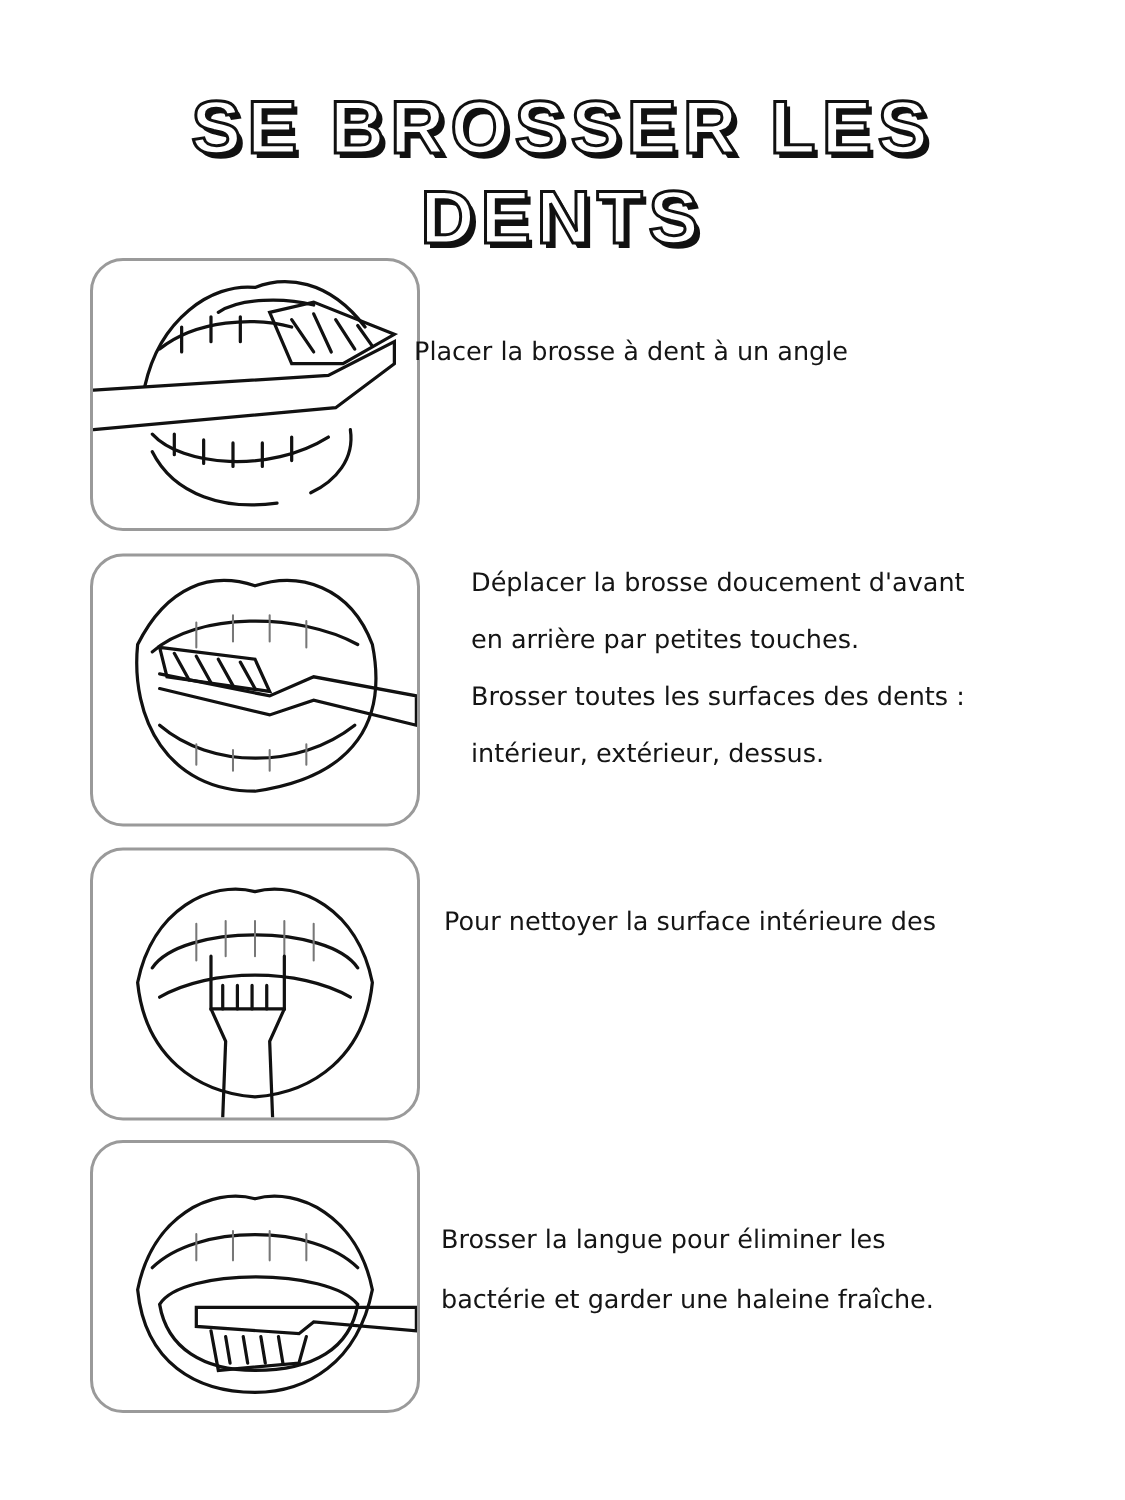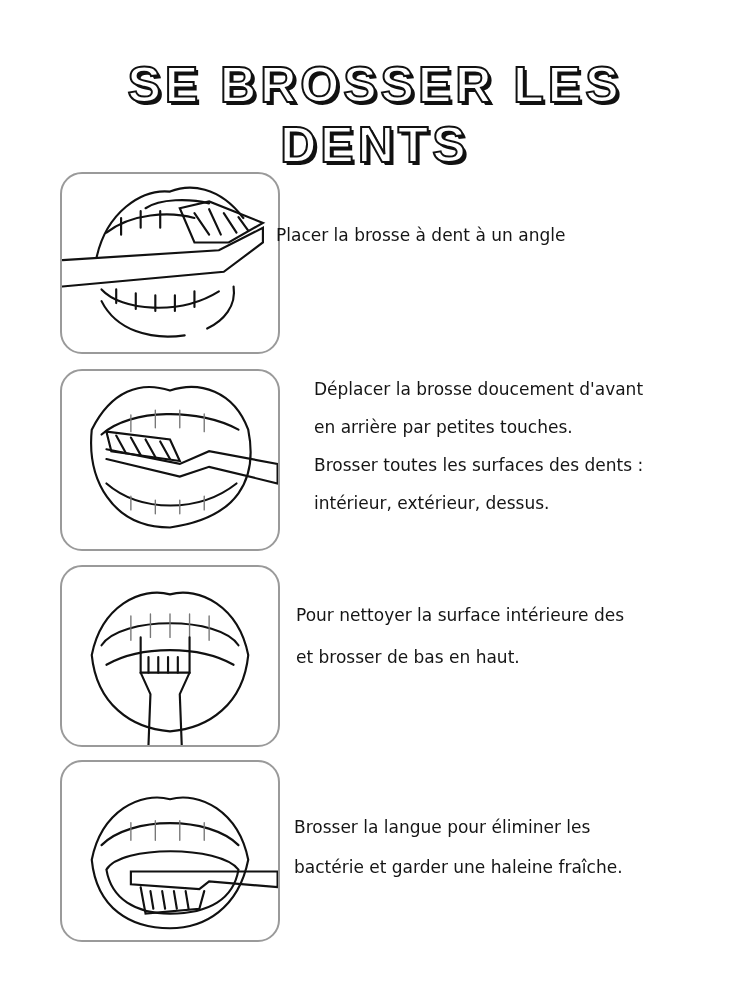--- a/index.html
+++ b/index.html
@@ -70,21 +70,20 @@
     <path d="M40 80 C60 50 160 50 180 80"></path>
     <path d="M70 50 L70 75 M90 48 L90 72 M110 48 L110 72 M130 48 L130 72 M150 50 L150 75" stroke="#777" stroke-width="1.4"></path>
     <path d="M45 100 C80 80 140 80 175 100"></path>
     <path d="M80 72 L80 108 L130 108 L130 72"></path>
     <path d="M88 92 L88 108 M98 92 L98 108 M108 92 L108 108 M118 92 L118 108"></path>
     <path d="M80 108 L90 130 L88 182 M130 108 L120 130 L122 182"></path>
   </svg>
 </div>
 <div class="caption" style="left:296px; top:605px;">
   <span class="line" style="height:42px;">Pour nettoyer la surface intérieure des</span>
-  <span class="line">et brosser de bas en haut.</span>
 </div>
 
 <div class="panel" style="top:760px;">
   <svg viewBox="0 0 220 182" fill="none" stroke="#111" stroke-width="2.2" stroke-linecap="round">
     <path d="M30 100 C40 50 80 30 110 38 C140 30 180 50 190 100 C180 150 145 170 110 170 C70 170 35 150 30 100 Z"></path>
     <path d="M40 85 C70 55 150 55 180 85"></path>
     <path d="M70 62 L70 80 M95 60 L95 80 M120 60 L120 80 M145 62 L145 80" stroke="#777" stroke-width="1.4"></path>
     <path d="M45 110 C60 85 160 85 180 110 C175 140 150 155 110 155 C75 155 50 140 45 110 Z"></path>
     <path d="M70 112 L220 112 L220 128 L150 122 L140 130 L70 125 Z"></path>
     <path d="M80 128 L85 155 L140 150 L145 132"></path>

